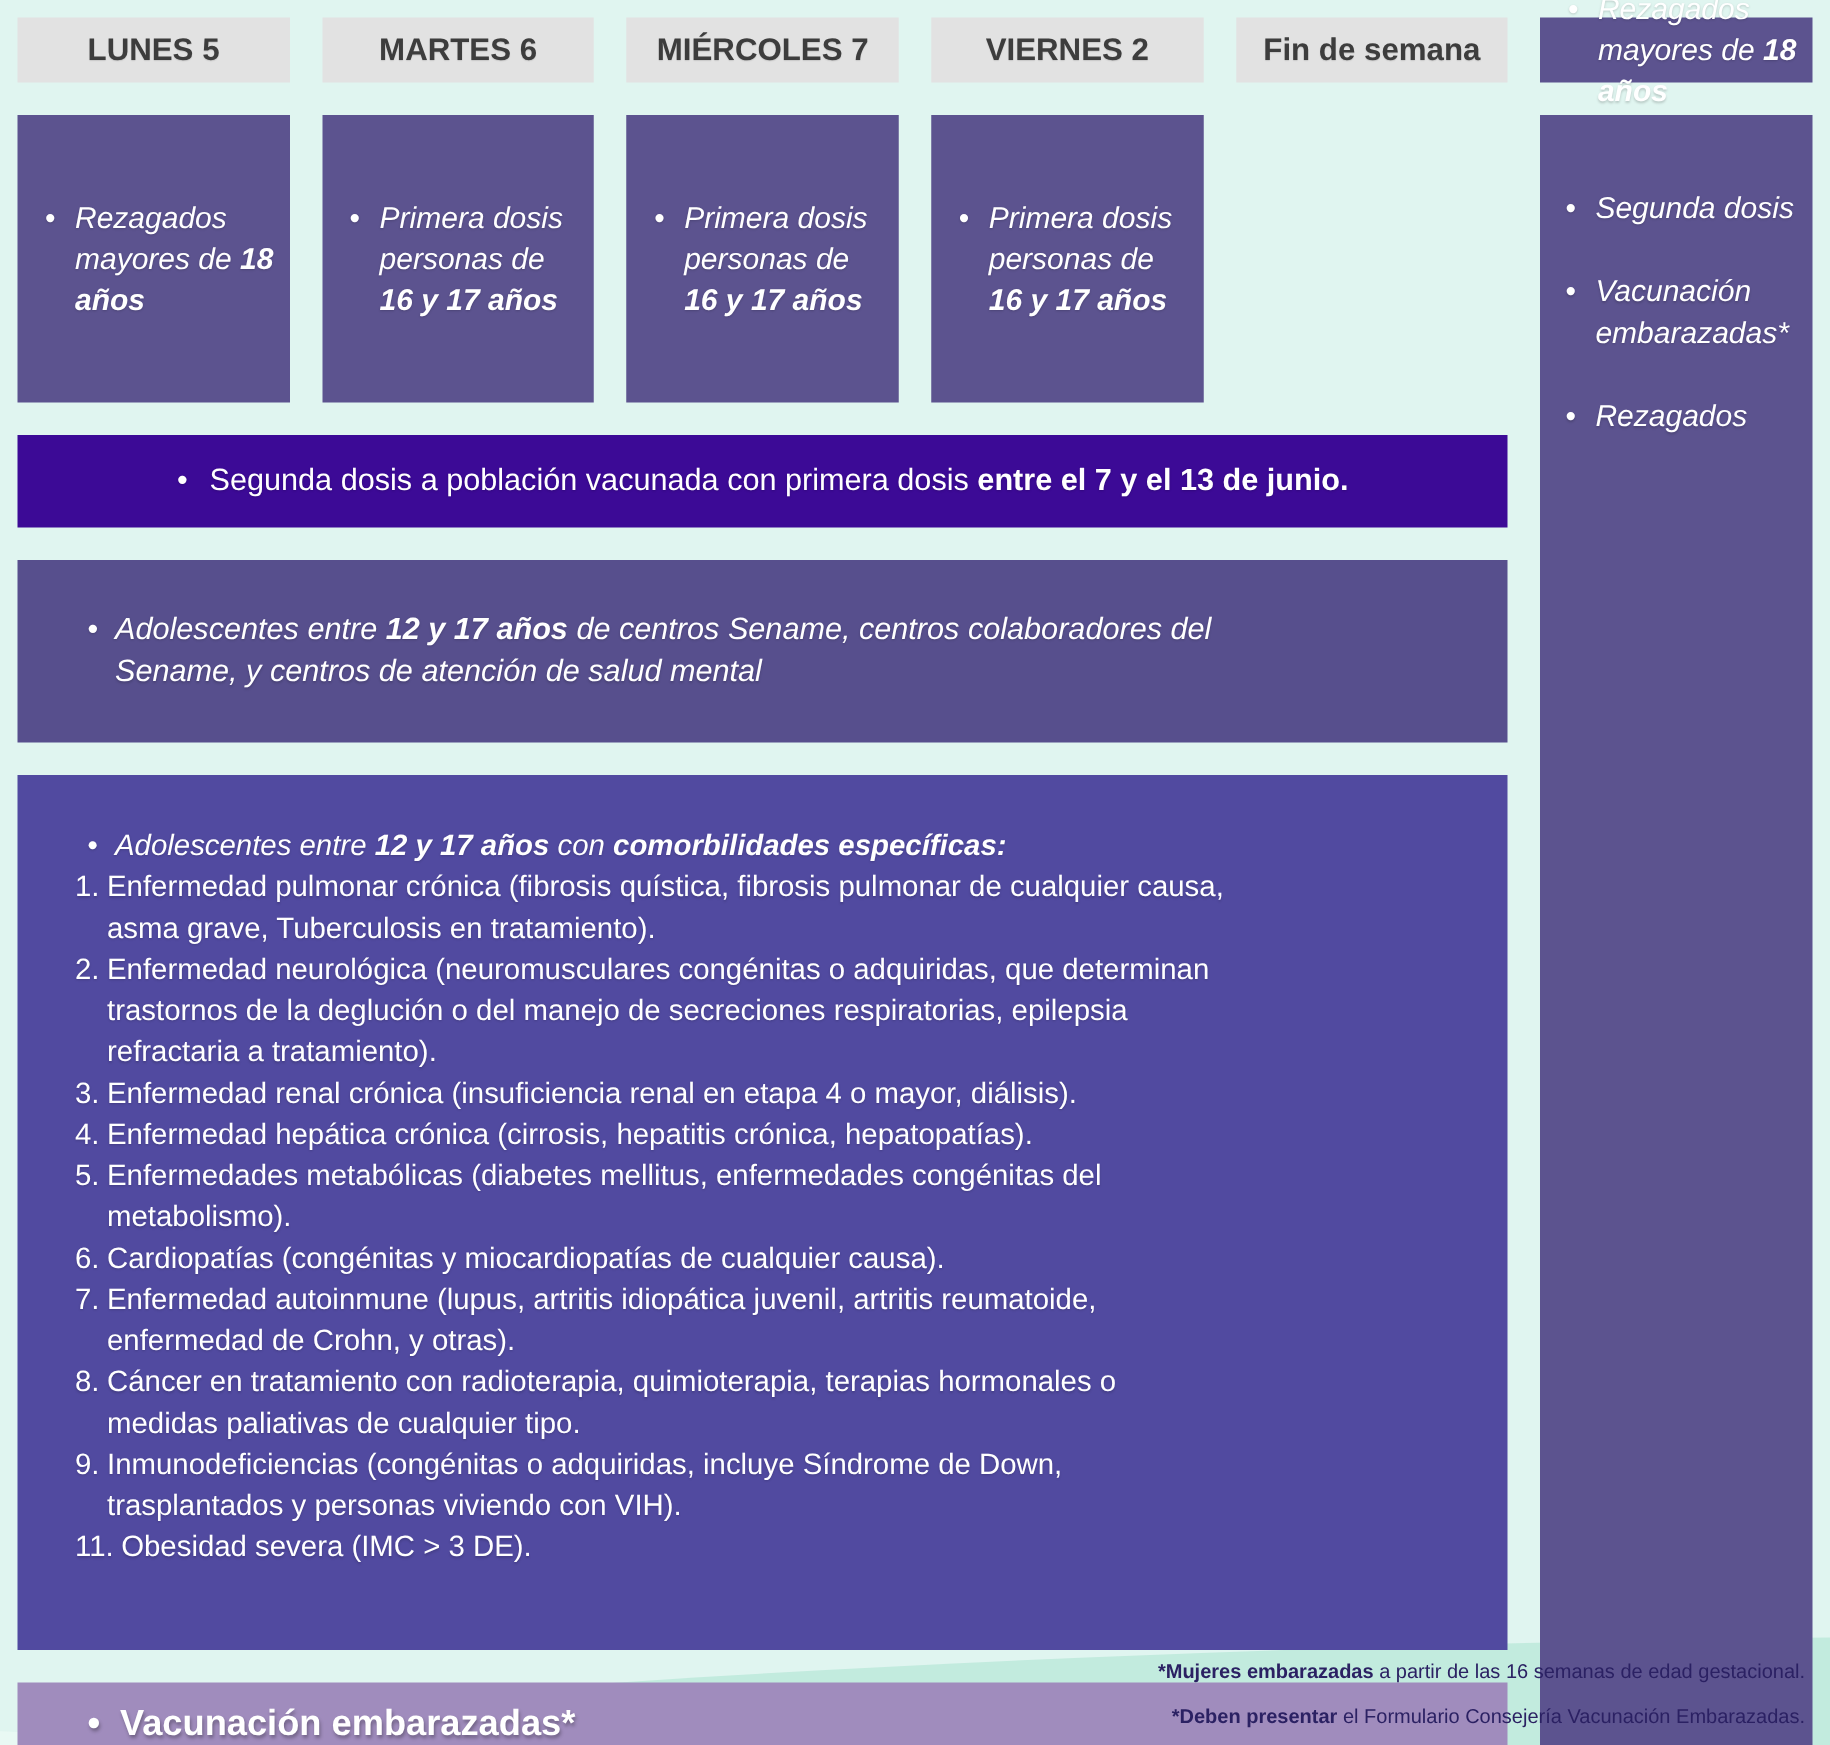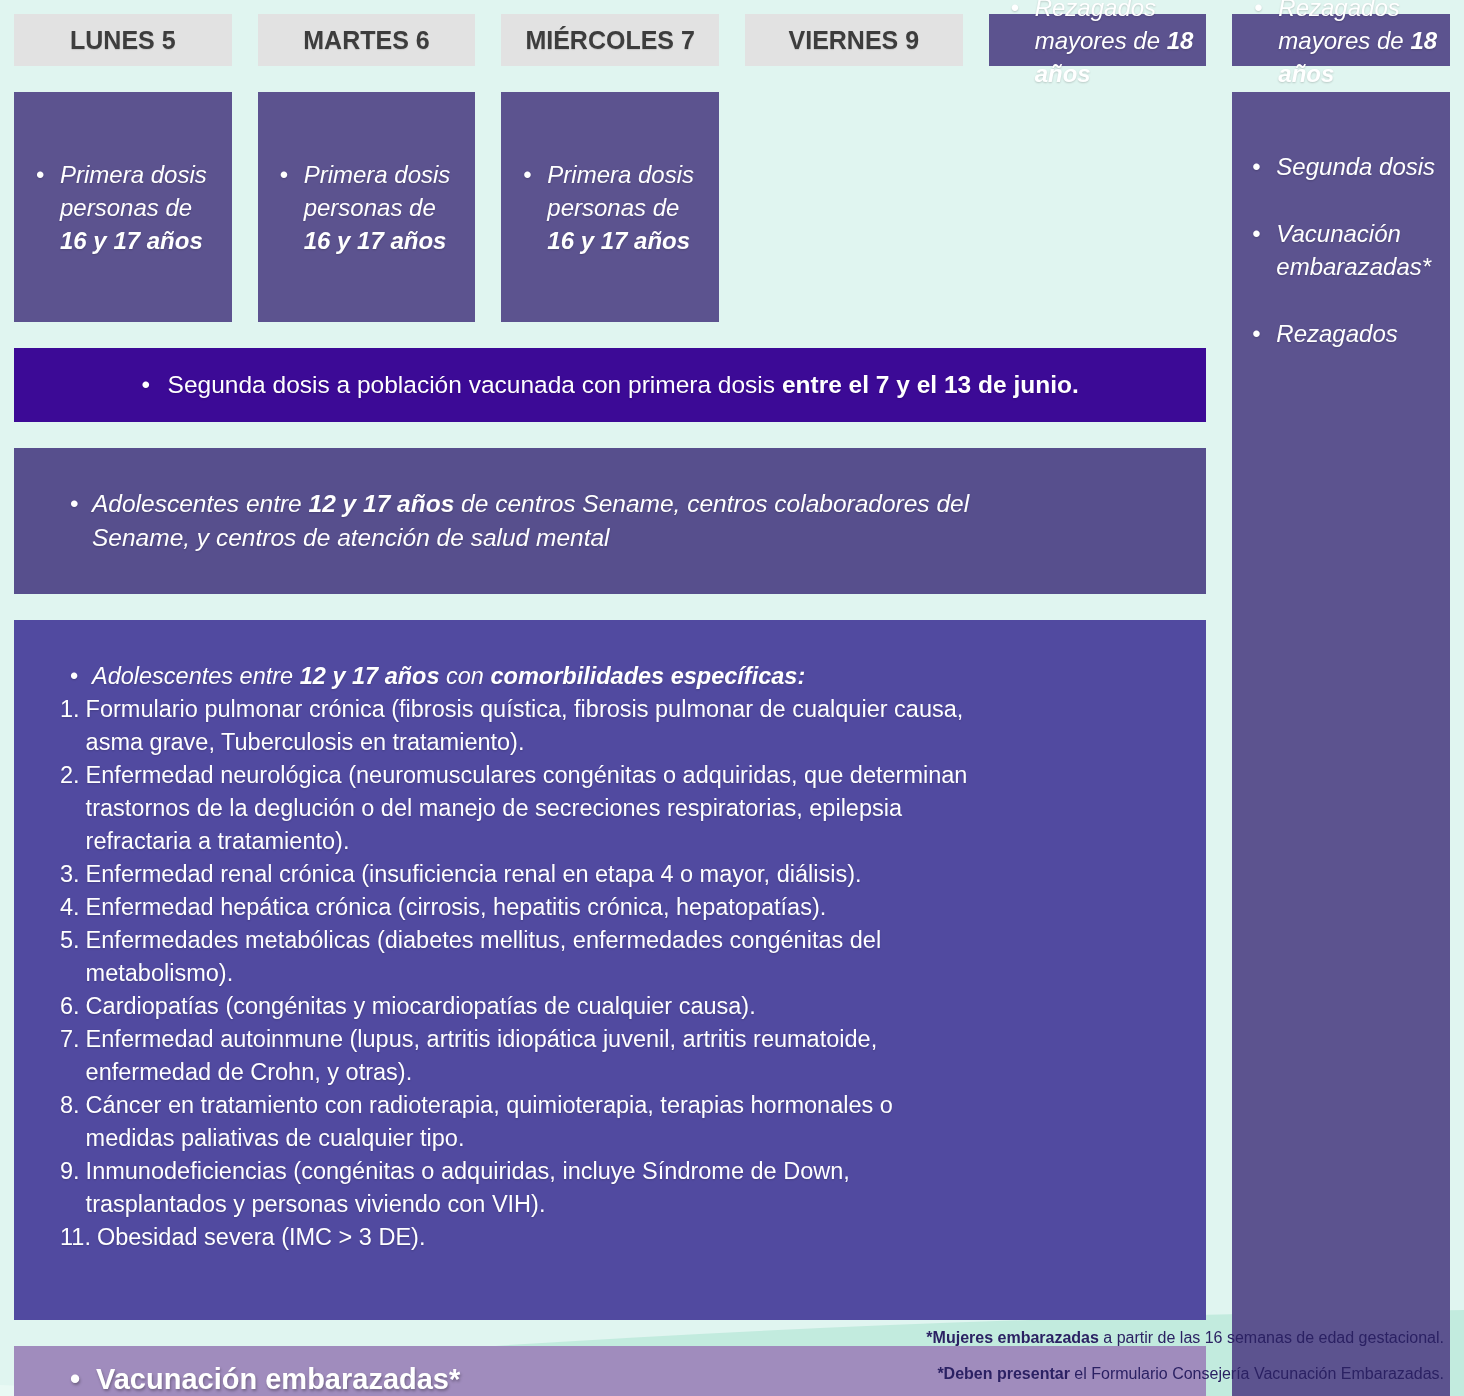--- a/index.html
+++ b/index.html
@@ -100,21 +100,22 @@
       <path d="M0,154 C 420,104 980,80 1464,74 L1464,160 L0,160 Z" fill="#c2ebde"></path>
       <path d="M0,160 L0,149 C 160,156 320,160 480,160 Z" fill="#e9f9f4"></path>
     </svg>
   </div>
 
   <div class="grid">
 
     <div class="day-header">LUNES 5</div>
     <div class="day-header">MARTES 6</div>
     <div class="day-header">MIÉRCOLES 7</div>
-    <div class="day-header">VIERNES 9</div>
+    <div class="day-header">VIERNES 2</div>
+    <div class="day-header">Fin de semana</div>
 
     <div class="day-box shadowed">
       <div class="bullet-row">
         <span class="dot">•</span>
         <span class="btext pre"><span>Rezagados
 mayores de </span><span class="b">18
 años</span></span>
       </div>
     </div>
     <div class="day-box shadowed">
@@ -182,21 +183,21 @@
     </div>
 
     <div class="comorbid-box shadowed">
       <div class="bullet-row comorbid-intro">
         <span class="dot">•</span>
         <span class="btext pre"><span>Adolescentes entre </span><span class="b">12 y 17 años</span><span> con </span><span class="b">comorbilidades específicas:</span></span>
       </div>
       <div>
           <div class="num-row">
             <span class="num">1.</span>
-            <span class="ntext">Formulario pulmonar crónica (fibrosis quística, fibrosis pulmonar de cualquier causa,
+            <span class="ntext">Enfermedad pulmonar crónica (fibrosis quística, fibrosis pulmonar de cualquier causa,
 asma grave, Tuberculosis en tratamiento).</span>
           </div>
           <div class="num-row">
             <span class="num">2.</span>
             <span class="ntext">Enfermedad neurológica (neuromusculares congénitas o adquiridas, que determinan
 trastornos de la deglución o del manejo de secreciones respiratorias, epilepsia
 refractaria a tratamiento).</span>
           </div>
           <div class="num-row">
             <span class="num">3.</span>

